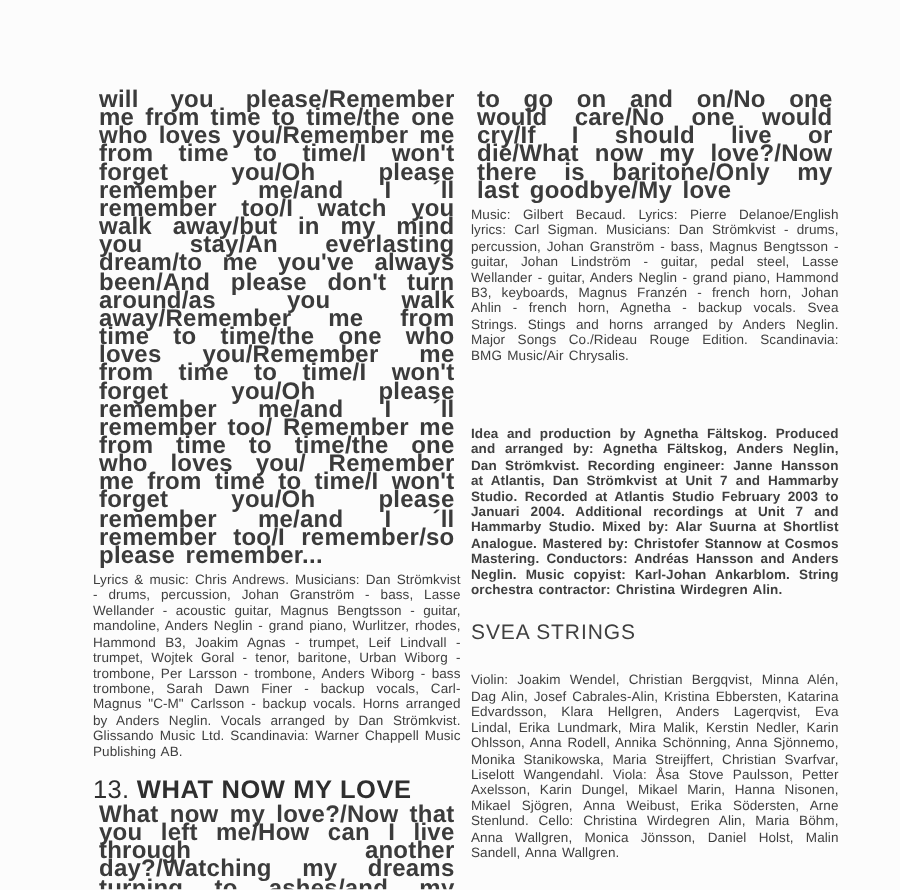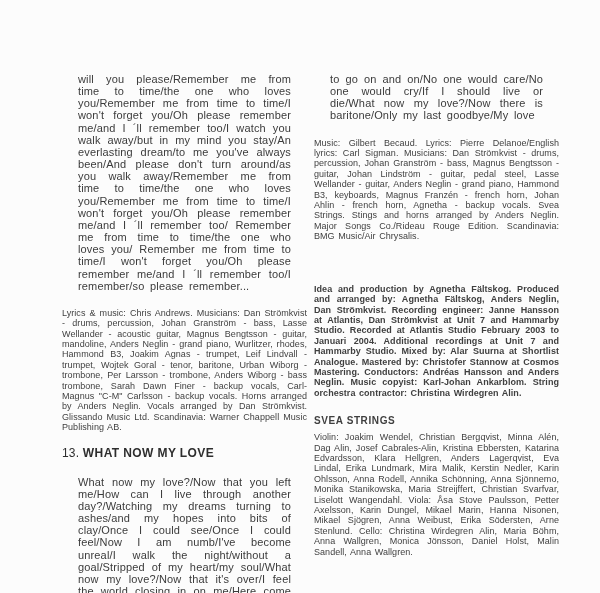--- a/index.html
+++ b/index.html
@@ -17,55 +17,56 @@
   }
   .col {
     position: absolute;
     top: 57px;
     width: 245px;
   }
   .col-left  { left: 62px;  }
   .col-right { left: 314px; }
 
   .lyrics {
-    font-size: 11px;
+    font-size: 16px;
     line-height: 12.15px;
     text-align: justify;
     color: #3b3b3b;
     letter-spacing: 0.15px;
     word-spacing: 2.4px;
-    margin: 16px;
+    margin: 4px;
+    font-weight: bold;
   }
   .credits {
     font-size: 9px;
     line-height: 10.4px;
     text-align: justify;
     color: #3f3f3f;
     letter-spacing: 0.05px;
     word-spacing: 1px;
     margin: 0;
   }
   .mt-credits   { }
   .mt-credits2  { margin-top: 42px; font-weight: bold; }
 
   .track-heading {
     margin: 14px 0 5px 0;
-    font-size: 12px;
+    font-size: 17px;
     line-height: 13px;
     color: #2e2e2e;
     letter-spacing: 0.2px;
   }
   .track-heading .num   { font-weight: 400; }
   .track-heading .title { font-weight: 700; letter-spacing: 0.4px; }
 
   .strings-heading {
-    margin: 17px 0 5px 0;
-    font-size: 10px;
+    margin: 17px 0 21px 0;
+    font-size: 14px;
     line-height: 12px;
-    font-weight: 700;
+    font-weight: 400;
     color: #3f3f3f;
     letter-spacing: 0.6px;
   }
 </style>
 </head>
 <body>
 
 <div class="page">
 
   <div class="col col-left">

